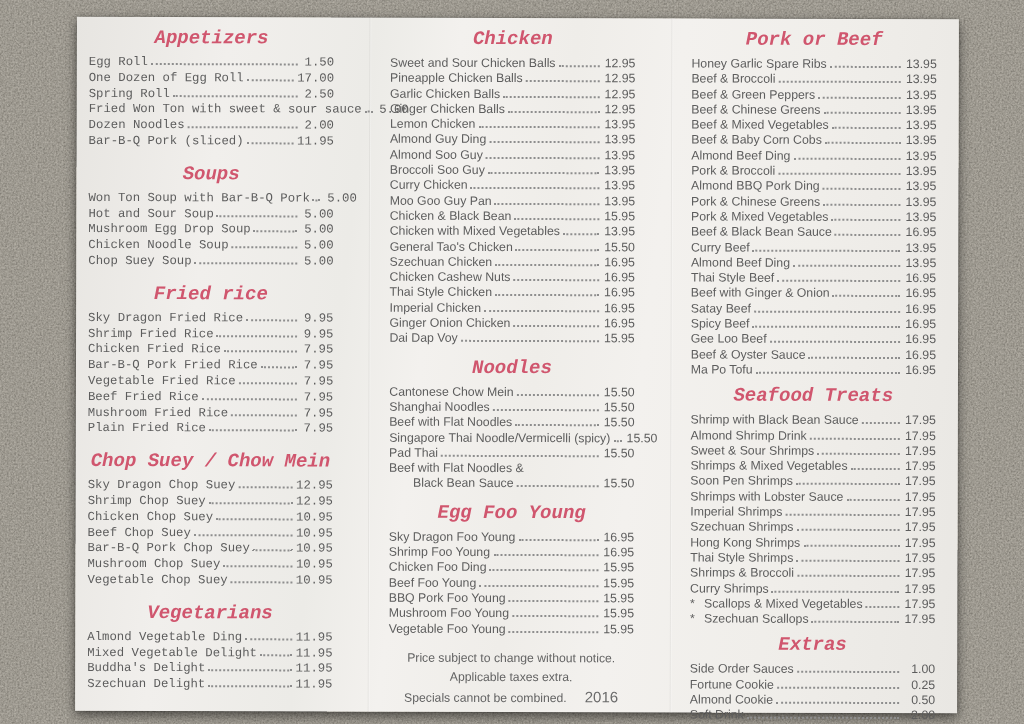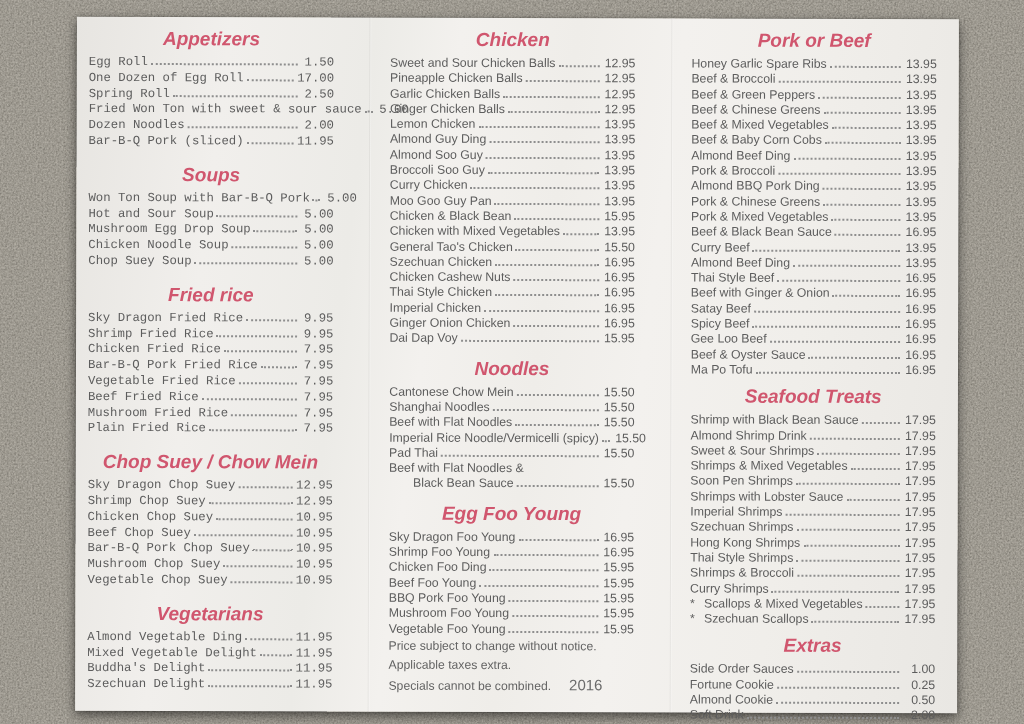--- a/index.html
+++ b/index.html
@@ -21,21 +21,21 @@
     transform:rotate(0.15deg);
   }
   .crease{
     position:absolute;top:0;bottom:0;width:3px;pointer-events:none;
     background:linear-gradient(90deg, rgba(0,0,0,0.00), rgba(0,0,0,0.05), rgba(255,255,255,0.25), rgba(0,0,0,0.00));
   }
   .crease.c1{left:292px;}
   .crease.c2{left:594px;}
   .col{flex:1 1 0;min-width:0;}
   .section-title{
-    font-family:Liberation Sans, sans-serif;
+    font-family:Liberation Mono, monospace;
     font-style:italic;font-weight:bold;
     font-size:19px;line-height:23px;
     color:#d0566e;text-align:center;
     margin:10px 0 5px 0;
   }
   .col1 .section-title{margin-top:13px;}
   .col1 .section:first-child .section-title{margin-top:2px;}
   .col2 .section:first-child .section-title,
   .col3 .section:first-child .section-title{margin-top:2px;}
   .col3 .section-title{margin-top:7px;}
@@ -47,21 +47,21 @@
   .col1 .row{height:15.8px;font-family:Liberation Mono, monospace;}
   .row .name{flex:0 0 auto;}
   .row .dots{
     flex:1 1 auto;min-width:8px;
     border-bottom:2px dotted #8e8e8e;
     margin:0 3px 3px 3px;
   }
   .row .price{flex:0 0 auto;min-width:33px;text-align:right;}
   .row.indent{padding-left:24px;}
   .row .marker{flex:0 0 14px;color:#5d5d5d;}
-  .notes{font-size:12.2px;color:#636363;line-height:19px;}
+  .notes{margin-top:12px;text-align:center;font-size:12.2px;color:#636363;line-height:19px;}
   .notes .year{font-size:15px;color:#6a6a6a;margin-left:18px;}
 </style>
 </head>
 <body>
 
 <svg class="carpet-svg" width="1024" height="724" aria-hidden="true">
   <defs>
     <filter id="carpetNoise" x="0" y="0" width="100%" height="100%">
       <feTurbulence type="fractalNoise" baseFrequency="0.55" numOctaves="4" seed="7" stitchTiles="stitch"></feTurbulence>
       <feColorMatrix type="saturate" values="0"></feColorMatrix>
@@ -357,21 +357,21 @@
           <span class="name">Shanghai Noodles</span>
           <span class="dots"></span>
           <span class="price">15.50</span>
         </div>
         <div class="row">
           <span class="name">Beef with Flat Noodles</span>
           <span class="dots"></span>
           <span class="price">15.50</span>
         </div>
         <div class="row">
-          <span class="name">Imperial Rice Noodle/Vermicelli (spicy)</span>
+          <span class="name">Singapore Thai Noodle/Vermicelli (spicy)</span>
           <span class="dots"></span>
           <span class="price">15.50</span>
         </div>
         <div class="row">
           <span class="name">Pad Thai</span>
           <span class="dots"></span>
           <span class="price">15.50</span>
         </div>
         <div class="row">
           <span class="name">Beef with Flat Noodles &amp;</span>

